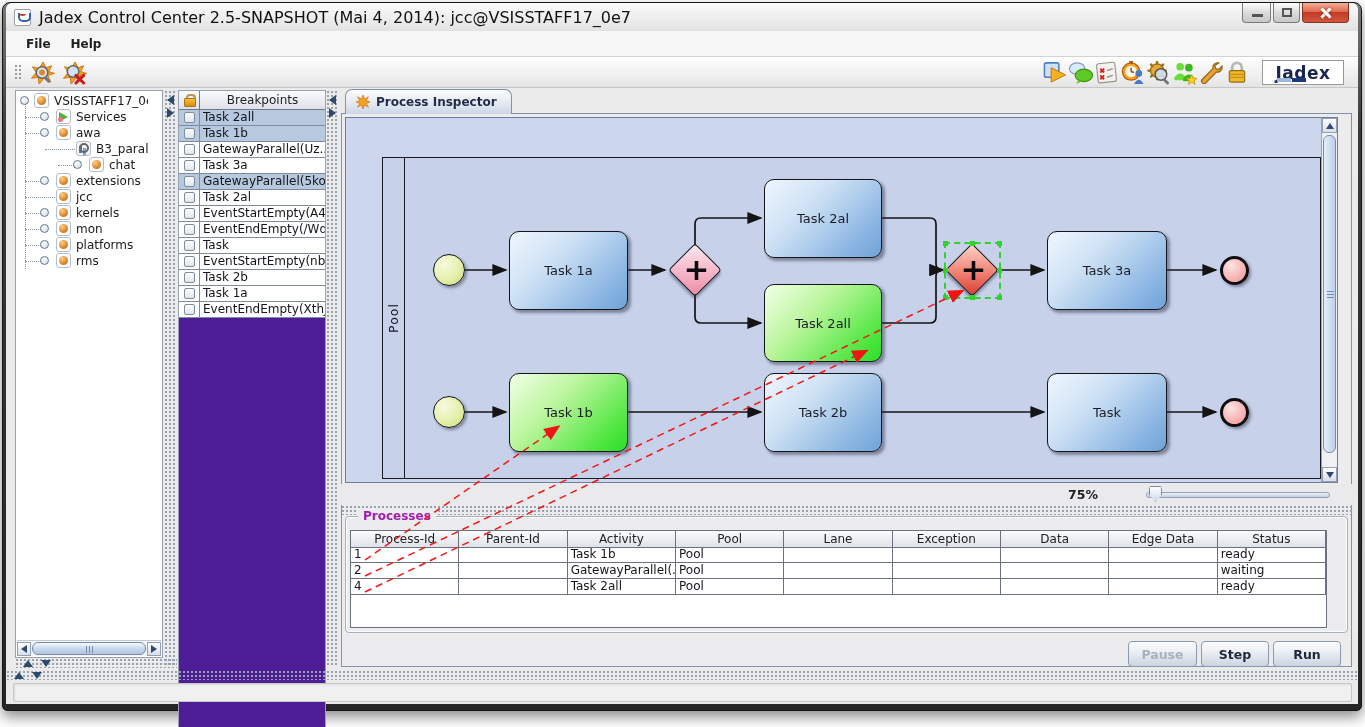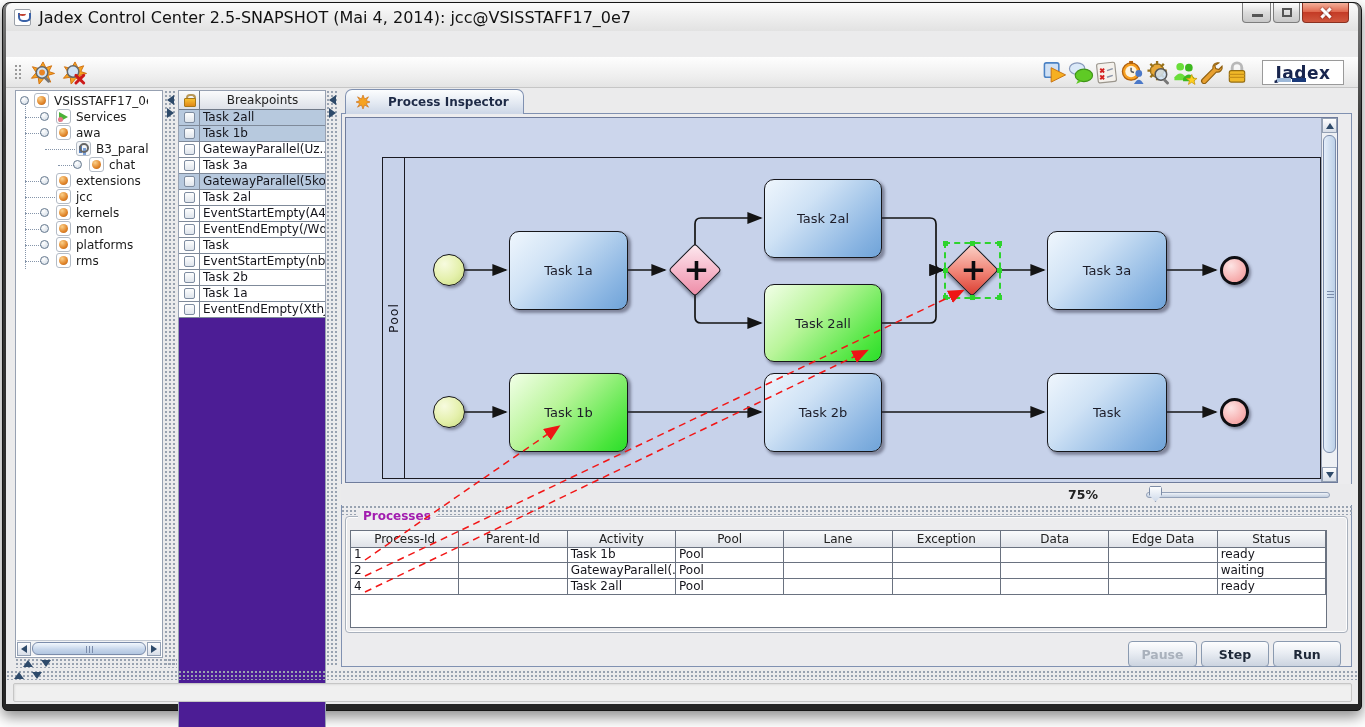--- a/index.html
+++ b/index.html
@@ -74,21 +74,21 @@
   .bphead .c2{flex:1;display:flex;align-items:center;justify-content:center;font-size:12px;color:#222;}
   .locki{width:10px;height:13px;position:relative;}
   .locki:before{content:"";position:absolute;left:2px;top:0;width:6px;height:7px;border:2px solid #b89858;border-bottom:none;border-radius:4px 4px 0 0;}
   .locki:after{content:"";position:absolute;left:0;bottom:0;width:10px;height:7px;background:linear-gradient(#f8c030,#e08818);border:1px solid #a87818;border-radius:1px;}
   .bprow{display:flex;height:16px;border-bottom:1px solid #7f8a9a;background:#fff;}
   .bprow.sel{background:#b7c9de;}
   .bprow .cb{width:21px;border-right:1px solid #7f8a9a;display:flex;align-items:center;justify-content:center;}
   .cbox{width:11px;height:11px;border:1px solid #7e8ca0;border-radius:2px;background:linear-gradient(#fefefe,#dfe5ec);}
   .bprow .bl{flex:1;font-size:12px;padding-left:3px;line-height:15px;white-space:nowrap;overflow:hidden;color:#15151c;}
   
-  .tab{position:absolute;left:345px;top:89px;height:25px;padding:0 14px 0 10px;display:flex;align-items:center;gap:18px;
+  .tab{position:absolute;left:345px;top:89px;height:25px;padding:0 14px 0 10px;display:flex;align-items:center;gap:6px;
     background:linear-gradient(#fcfdfe,#e3e9f2 55%,#ccd6e6);border:1px solid #8091b1;border-bottom:none;border-radius:7px 7px 0 0;
     font-size:12px;font-weight:bold;color:#1e2a46;z-index:3;}
   .tabstar{width:14px;height:14px;}
   .tabcontent{position:absolute;left:341px;top:113px;width:1011px;height:554px;background:#ececee;border:1px solid #8091b1;}
   .diagram{position:absolute;left:345px;top:117px;width:993px;height:366px;background:#ccd6ec;border:1px solid #6f7c9c;overflow:hidden;}
   .pool{position:absolute;left:36px;top:39px;width:939px;height:322px;border:1.4px solid #1a1a22;background:#c7d2ea;display:flex;}
   .poolbar{width:22px;border-right:1.2px solid #1a1a22;display:flex;align-items:center;justify-content:center;}
   .pooltext{writing-mode:vertical-rl;transform:rotate(180deg);font-size:12.5px;color:#15151e;letter-spacing:1px;}
   .consvg{position:absolute;left:0;top:0;z-index:1;}
   .task{position:absolute;z-index:2;border:1.4px solid #16161a;border-radius:10px;display:flex;align-items:center;justify-content:center;
@@ -150,20 +150,24 @@
     <div class="wbtn max">
         <span class="glyph-max"></span>
       </div>
     <div class="wbtn close">
         <span class="glyph-x"></span>
       </div>
   </div>
 
   <div class="app"></div>
 
+  <div class="menubar">
+    <span class="menuitem">File</span>
+    <span class="menuitem">Help</span>
+  </div>
 
   <div class="toolbar">
     <div class="grip"></div>
     <svg class="ticon" style="left:24px" viewBox="0 0 26 26">
       <path d="M13 2 L16 8 L22 6 L19 12 L25 14 L18 16 L21 23 L14 19 L9 25 L8 18 L1 19 L6 13 L2 7 L9 9 Z" fill="#f6a321" stroke="#d07010" stroke-width="1"></path>
       <circle cx="12" cy="13" r="6" fill="#cfe3f7" stroke="#666" stroke-width="1.6"></circle>
       <circle cx="12" cy="13" r="3" fill="#e88426"></circle>
       <rect x="16" y="17" width="7" height="3" rx="1.5" transform="rotate(45 16 17)" fill="#777"></rect>
     </svg>
     <svg class="ticon" style="left:56px" viewBox="0 0 26 26">

